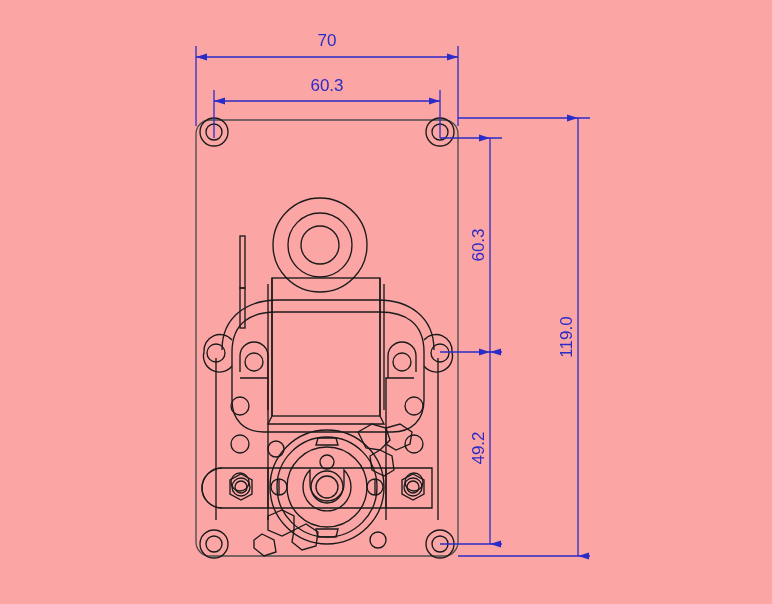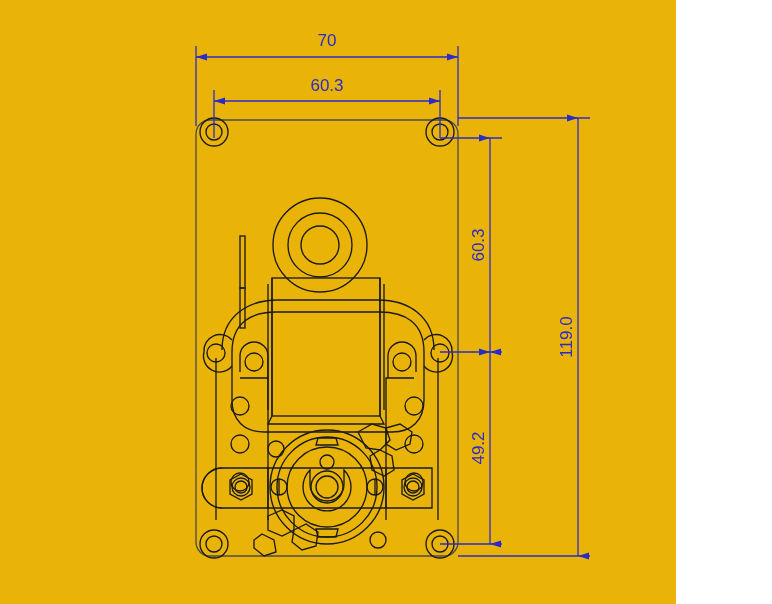--- a/index.html
+++ b/index.html
@@ -1,18 +1,18 @@
 <!DOCTYPE html>
 <html><head>
 <meta charset="utf-8">
 <style>
   html,body{margin:0;padding:0;background:#ffffff;}
   body{width:772px;height:604px;overflow:hidden;
        font-family:"Liberation Sans",sans-serif;}
-  #stage{position:relative;width:676px;height:604px;background:#eab308;}
+  #stage{position:relative;width:772px;height:604px;background:#fca5a5;}
   svg{display:block;}
   .dimtext{font-family:"Liberation Sans",sans-serif;font-size:17px;fill:#2b2bc8;}
 </style>
 </head>
 <body>
 
 <div id="stage">
 <svg width="772" height="604" viewBox="0 0 772 604">
 
   <defs>

